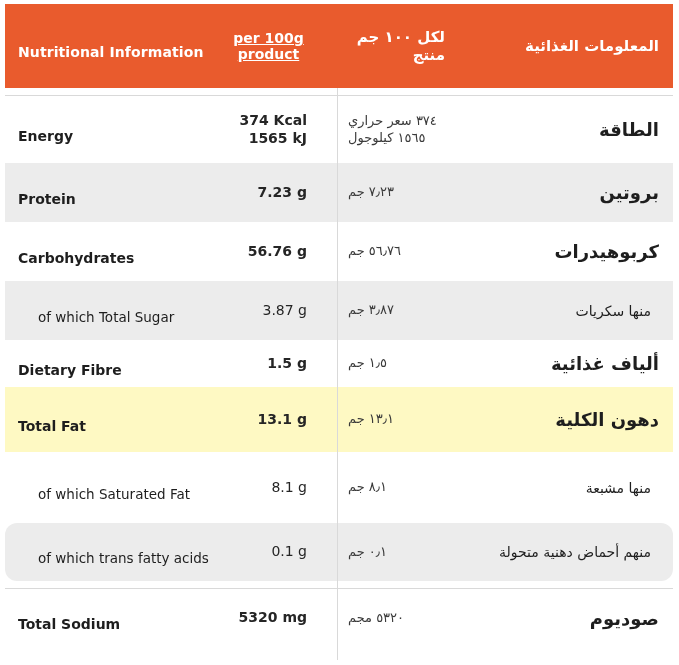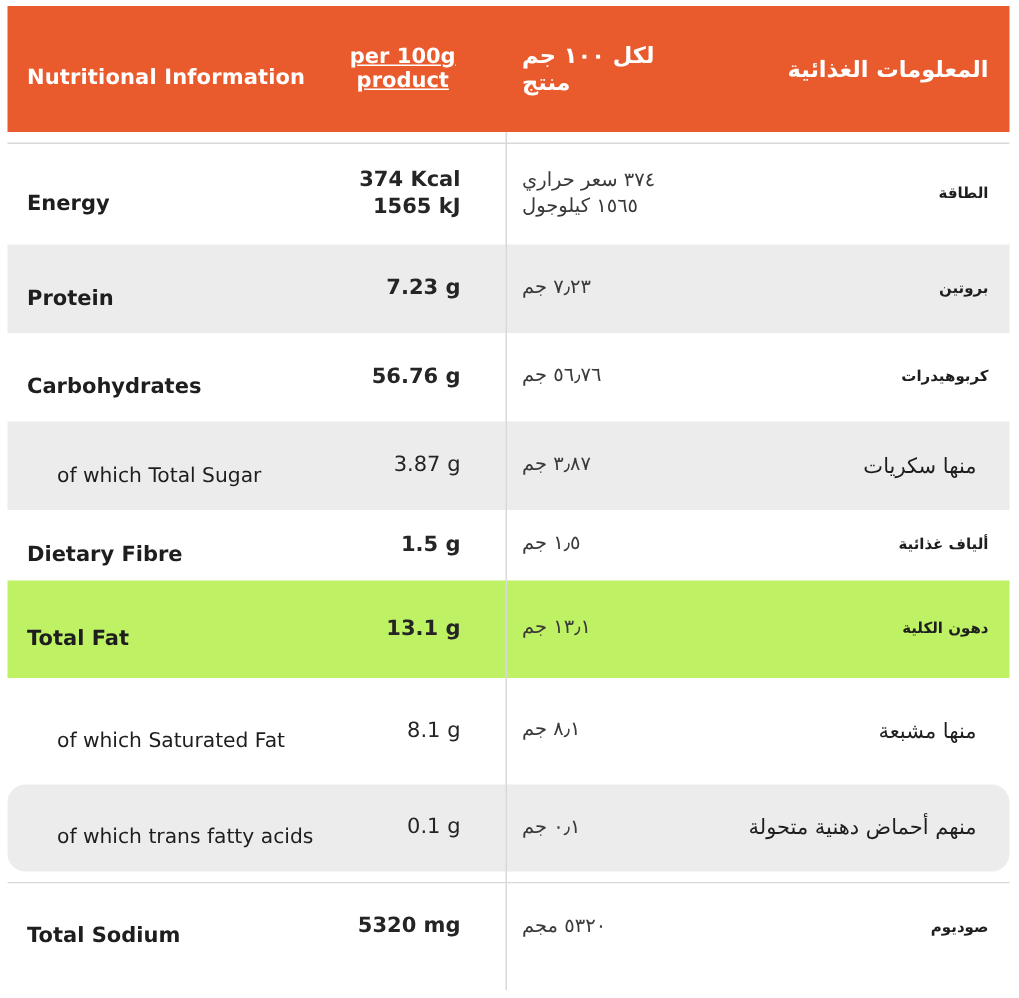--- a/index.html
+++ b/index.html
@@ -25,21 +25,21 @@
   .c1 { width: 225px; padding-left: 13px; margin-top: 12px; }
   .c2 { width: 107px; padding-right: 30px; text-align: right; }
   .c3 { width: 108px; padding-left: 11px; direction: rtl; text-align: left; }
   .c4 { width: 228px; padding-right: 14px; direction: rtl; text-align: right; }
 
   
   .row { display: flex; align-items: center; background: #ffffff; }
   .row .c1 { font-size: 14px; font-weight: 700; color: #1e1e1e; }
   .row .c2 { font-size: 14px; font-weight: 600; color: #252525; line-height: 1.25; }
   .row .c3 { font-size: 13px; font-weight: 400; color: #3a3a3a; line-height: 1.3; }
-  .row .c4 { font-size: 10px; font-weight: 700; color: #1e1e1e; }
+  .row .c4 { font-size: 18px; font-weight: 700; color: #1e1e1e; }
 
   .row.indent .c1 { padding-left: 33px; font-size: 13.5px; font-weight: 400; }
   .row.indent .c2 { font-weight: 400; }
   .row.indent .c4 { padding-right: 22px; font-size: 14px; font-weight: 400; }
 
   .gap7 { height: 7px; }
   .hline { height: 1px; background: #d8d8d8; }
 
   .preline { white-space: pre-line; }
 
@@ -56,21 +56,21 @@
 </head>
 <body>
 
 <div class="card">
   <div class="table">
 
     <div class="thead" style="background:#E95B2D;">
       <div class="c1">Nutritional Information</div>
       <div class="c2 preline">per 100g
 product</div>
-      <div class="c3 preline" style="text-align:left;">لكل ١٠٠ جم
+      <div class="c3 preline" style="text-align:right;">لكل ١٠٠ جم
 منتج</div>
       <div class="c4">المعلومات الغذائية</div>
     </div>
 
     <div class="gap7"></div>
     <div class="hline" style="background: rgb(217, 217, 217);"></div>
 
     <div class="row" style="height:67px;align-items:center;">
       <div class="c1">Energy</div>
       <div class="c2 preline">374 Kcal
@@ -101,21 +101,21 @@
       <div class="c4">منها سكريات</div>
     </div>
 
     <div class="row" style="height:47px;">
       <div class="c1">Dietary Fibre</div>
       <div class="c2">1.5 g</div>
       <div class="c3">١٫٥ جم</div>
       <div class="c4">ألياف غذائية</div>
     </div>
 
-    <div class="row" style="height:65px;background:#bef264;">
+    <div class="row" style="height:65px;background:#fef9c3;">
       <div class="c1">Total Fat</div>
       <div class="c2">13.1 g</div>
       <div class="c3">١٣٫١ جم</div>
       <div class="c4">دهون الكلية</div>
     </div>
 
     <div class="row indent" style="height:71px;">
       <div class="c1">of which Saturated Fat</div>
       <div class="c2">8.1 g</div>
       <div class="c3">٨٫١ جم</div>

